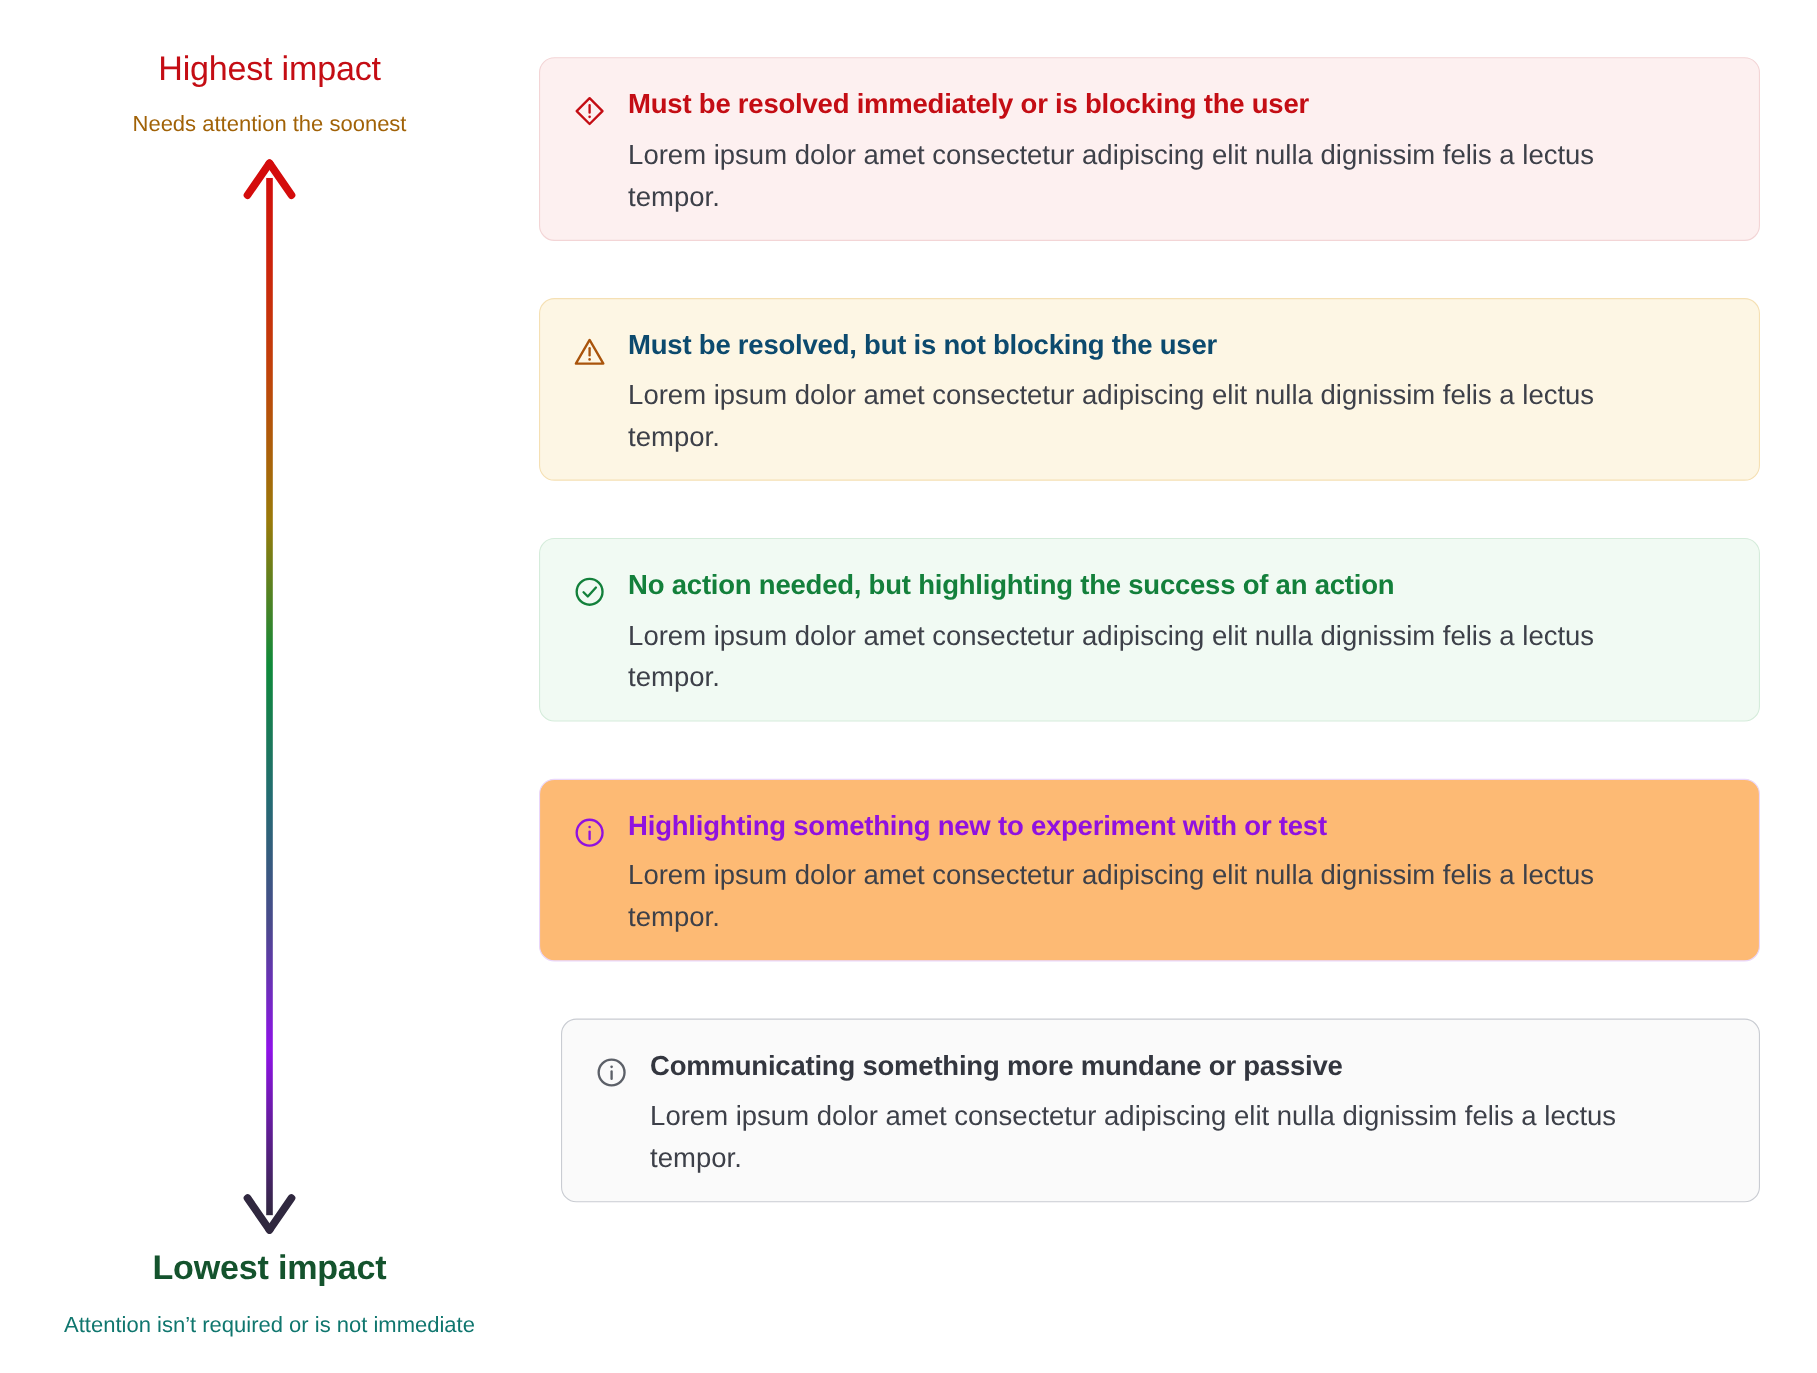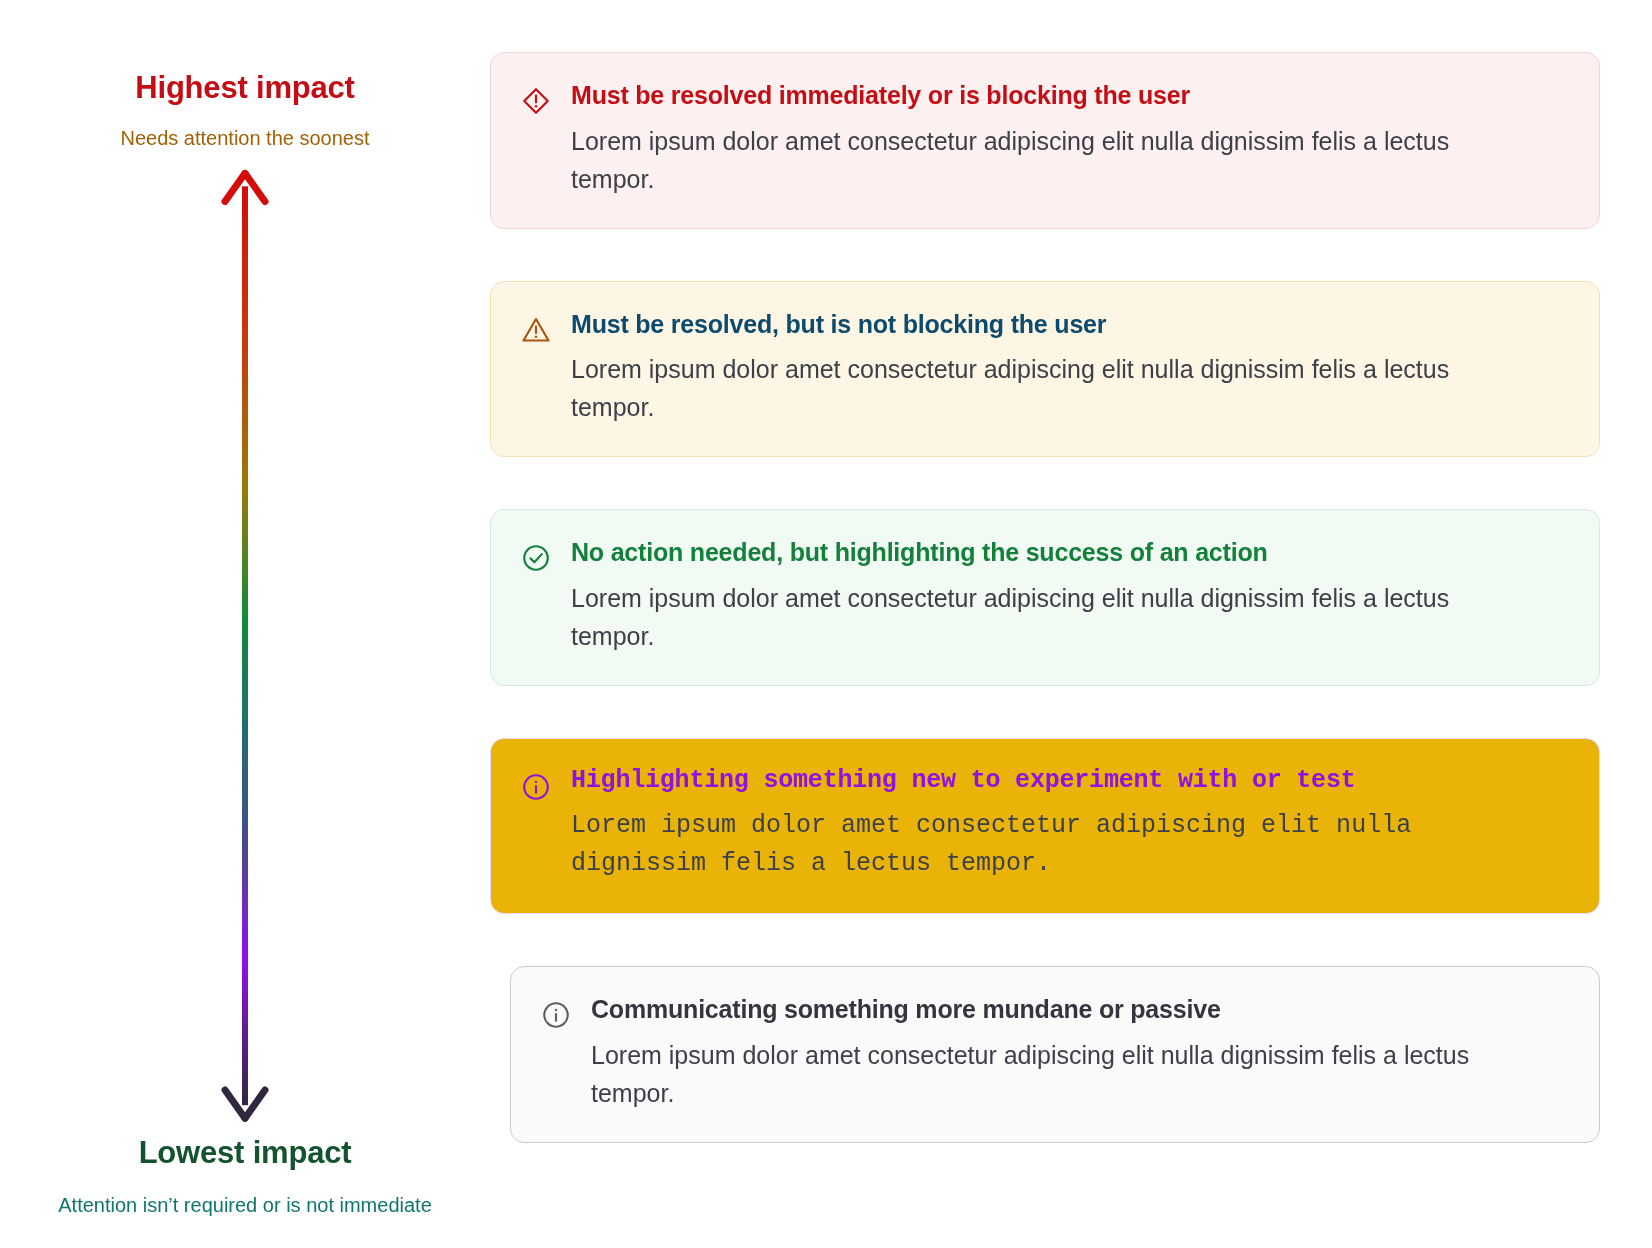--- a/index.html
+++ b/index.html
@@ -27,26 +27,25 @@
     position: relative;
     display: flex;
     flex-direction: column;
     align-items: center;
     padding-top: 44px;
     padding-bottom: 30px;
   }
 
   .scale-top-title {
     font-size: 31px;
-    font-weight: bold;
+    font-weight: normal;
     color: #c40d14;
     letter-spacing: -0.2px;
     line-height: 1.25;
     text-align: center;
-    margin-top: 25px;
   }
 
   .scale-top-sub {
     margin-top: 17px;
     font-size: 20px;
     font-weight: normal;
     color: #a16207;
     text-align: left;
     line-height: 1.3;
   }
@@ -85,21 +84,21 @@
     flex: 1 1 auto;
     padding: 52px 52px 40px 0;
     display: flex;
     flex-direction: column;
     gap: 52px;
   }
 
   .card {
     border-radius: 14px;
     border: 1px solid transparent;
-    padding: 26px 30px 30px 30px;
+    padding: 26px 30px 20px 30px;
     display: flex;
     flex-direction: row;
     align-items: flex-start;
     gap: 20px;
   }
 
   .card-icon {
     flex: 0 0 auto;
     width: 30px;
     height: 30px;
@@ -134,21 +133,21 @@
   
   .card.critical { background: #fdf0f0; border-color: #f3d5d6; }
   .card.critical .card-title { color: #c40d14; }
 
   .card.warning { background: #fdf6e4; border-color: #f5e0b4; }
   .card.warning .card-title { color: #0c4a6e; }
 
   .card.success { background: #f1faf3; border-color: #d5ecdb; }
   .card.success .card-title { color: #13803b; }
 
-  .card.info-new { background: #eab308; border-color: #e9d6fa; font-family: Liberation Mono, monospace; }
+  .card.info-new { background: #fdba74; border-color: #e9d6fa; }
   .card.info-new .card-title { color: #9011e0; }
 
   .card.neutral { background: #fafafa; border-color: #c9ccd2; margin-left: 20px; }
   .card.neutral .card-title { color: #33363f; }
 </style>
 </head>
 <body>
 
 <div class="page">
 

